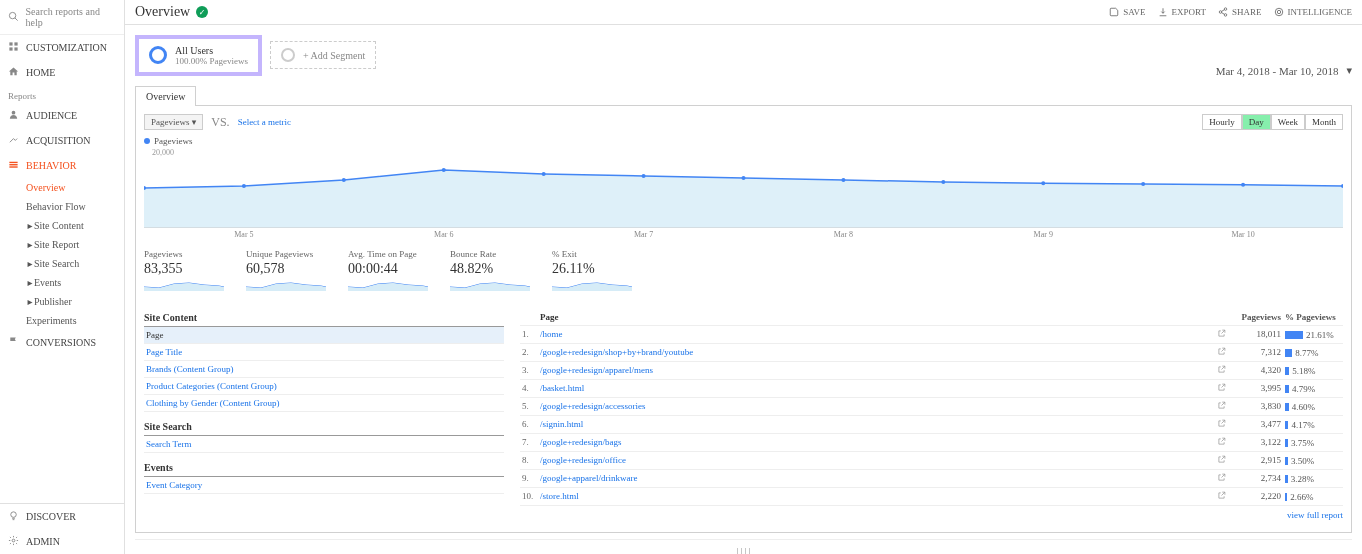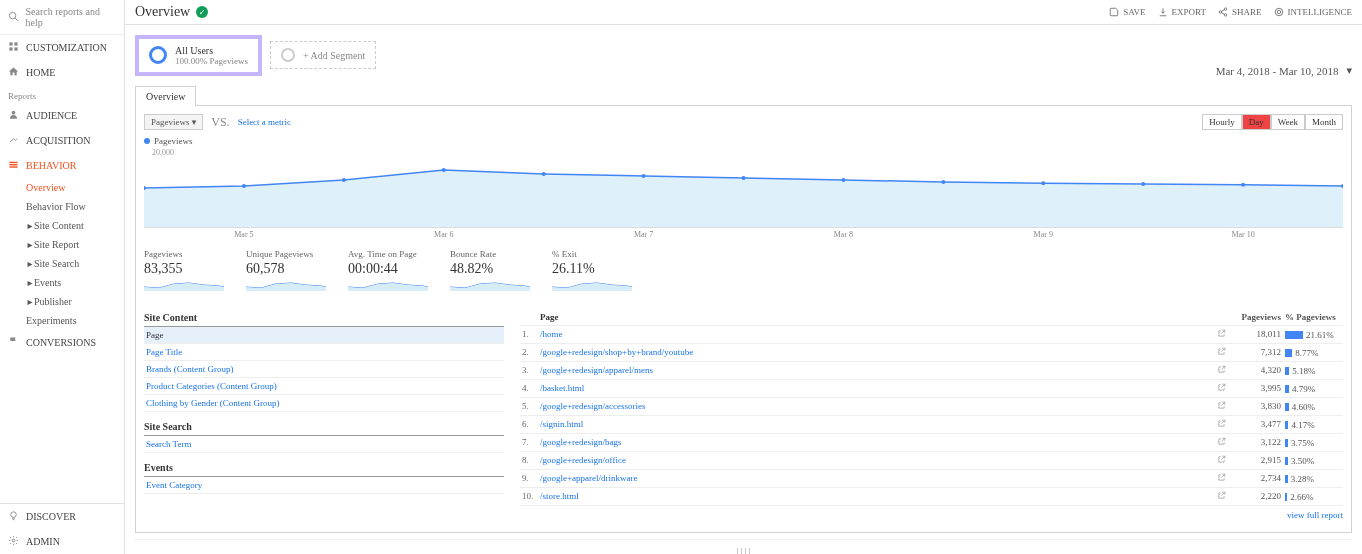--- a/index.html
+++ b/index.html
@@ -49,21 +49,21 @@
 
 .panel { border: 1px solid #d0d0d0; border-top: none; padding: 8px; }
 
 
 .metric-row { display: flex; align-items: center; gap: 8px; font-size: 9px; margin-bottom: 6px; }
 .metric-pill { border: 1px solid #ccc; padding: 2px 6px; color: #555; background: #f4f4f4; cursor: pointer; }
 .metric-vs { color: #888; font-size: 12px; }
 .metric-link { color: #1a73e8; cursor: pointer; }
 .gran-buttons { margin-left: auto; display: flex; }
 .gran-btn { border: 1px solid #ccc; padding: 2px 6px; font-size: 9px; cursor: pointer; background: #fff; }
-.gran-btn.active { background: #ef4444; }
+.gran-btn.active { background: #86efac; }
 
 .legend-dot { display: inline-block; width: 6px; height: 6px; border-radius: 50%; background: #4285f4; margin-right: 4px; }
 .chart-legend { font-size: 9px; color: #555; margin-bottom: 2px; }
 
 
 .chart-wrap { height: 80px; position: relative; }
 .chart-wrap svg { width: 100%; height: 100%; }
 .chart-xaxis { display: flex; font-size: 8px; color: #888; margin-top: 2px; }
 .chart-xaxis div { flex: 1; text-align: center; }
 

